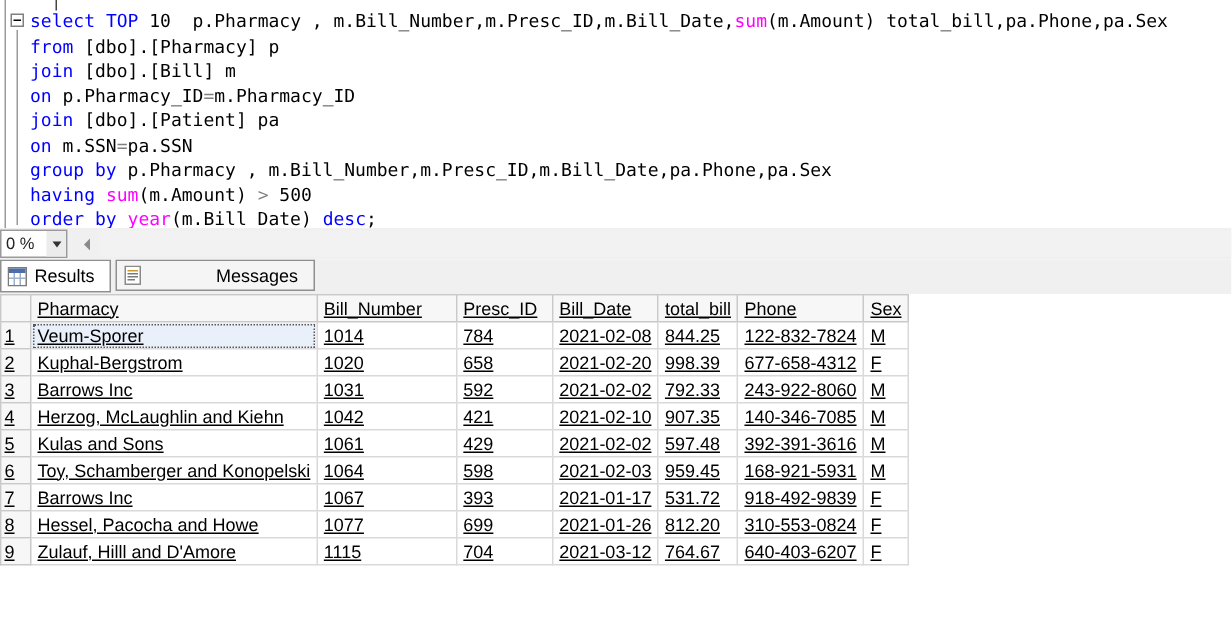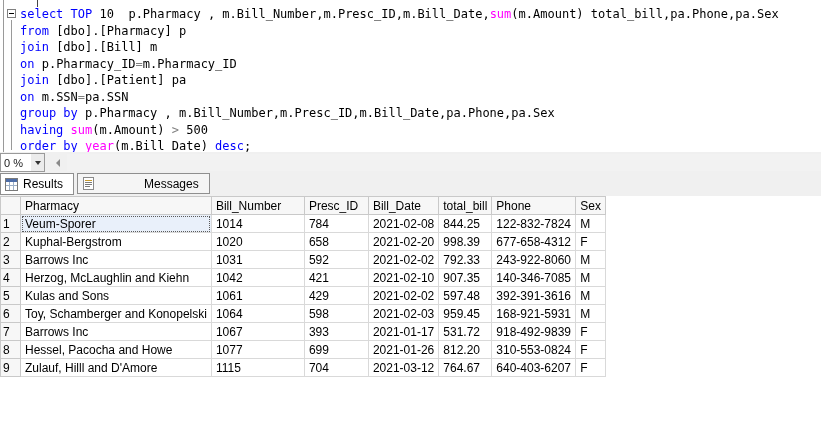--- a/index.html
+++ b/index.html
@@ -33,21 +33,21 @@
   .scroll-left-btn{width:15px;height:17px;margin-left:5px;display:flex;align-items:center;justify-content:center;background:#f0f0f0;}
   .tri-left{width:0;height:0;border-top:4px solid transparent;border-bottom:4px solid transparent;border-right:4px solid #8a8a8a;}
   .scroll-track{flex:1;height:17px;background:#f2f2f2;margin-left:2px;}
   
   .tabbar{width:821px;height:23px;background:#f0f0f0;display:flex;}
   .tab{height:21px;display:flex;align-items:center;font-size:12px;padding:0 10px 0 4px;border:1px solid #8f8f8f;background:#f5f5f5;}
   .tab.active{background:#ffffff;height:22px;}
   .tab + .tab{margin-left:3px;gap:44px;}
   .tab .ticon{margin-right:5px;display:inline-flex;}
   
-  .grid{width:760px;}
+  .grid{width:760px;text-decoration:underline;}
   table{border-collapse:collapse;table-layout:fixed;font-size:12px;}
   th,td{
     border:1px solid #d9d9d9;height:18px;padding:0 4px;text-align:left;
     font-weight:normal;white-space:nowrap;overflow:hidden;color:#000;
   }
   th{background:#f7f7f7;border-color:#c9c9c9;}
   td.rowhead{background:#f7f7f7;border-color:#c9c9c9;padding:0 2px;}
   td.focused{background:var(--focus-bg);outline:1px dotted #5a5a5a;outline-offset:-2px;}
 </style>
 </head>

